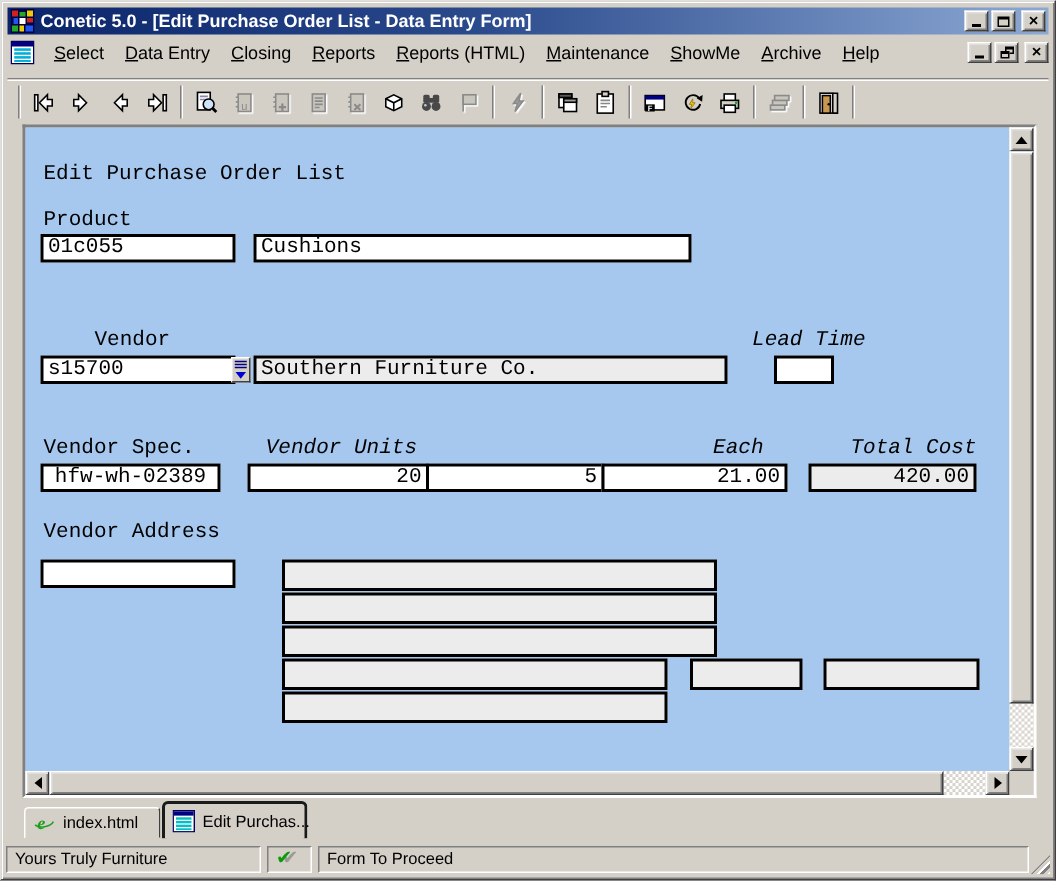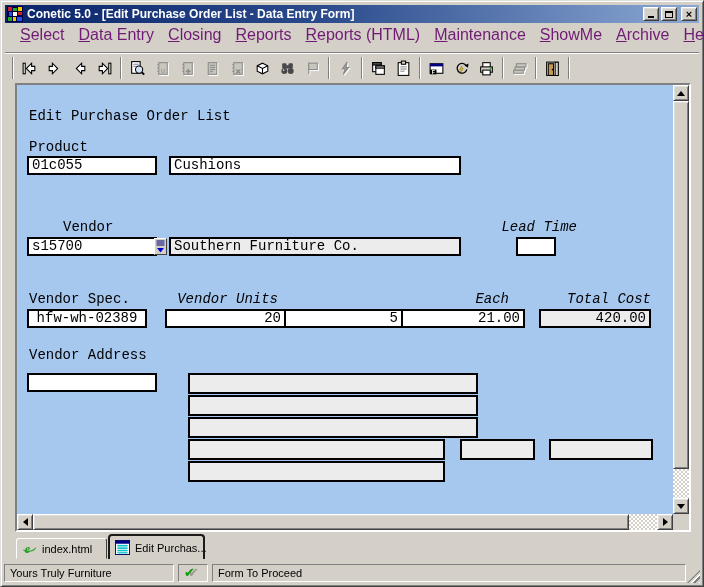--- a/index.html
+++ b/index.html
@@ -28,21 +28,21 @@
   .g-res{ position:relative; width:9px; height:8px; }
   .g-res i{ position:absolute; display:block; width:6px; height:5px; border:1px solid #000; border-top-width:2px; background:#D4D0C8;}
   .g-res i:first-child{ right:0; top:0; }
   .g-res i:last-child{ left:0; bottom:0; }
   .g-x{ font:bold 11px "Liberation Sans",sans-serif; line-height:10px; }
 
   
   .menubar{ position:absolute; left:4px; top:24px; right:4px; height:20px;
     display:flex; align-items:center; }
   .menubar .micon{ width:16px; height:16px; margin:0 6px 0 2px; }
-  .mitem{ font-size:16px; color:#701a75; padding:3px 7px 4px 7px; white-space:nowrap; }
+  .mitem{ font-size:12px; color:#000000; padding:3px 7px 4px 7px; white-space:nowrap; }
   .menuspacer{ flex:1; }
 
   
   .tgroove{ position:absolute; left:4px; right:4px; top:51px; height:2px;
     border-top:1px solid #808080; border-bottom:1px solid #fff; }
   .toolbar{ position:absolute; left:4px; right:4px; top:53px; height:28px;
     display:flex; align-items:center; padding-left:4px; }
   .tsep{ width:2px; height:22px; border-left:1px solid #808080; border-right:1px solid #fff; margin:0 3px; }
   .tbtn{ width:25px; height:24px; background:transparent; border:none; padding:0;
     display:flex; align-items:center; justify-content:center; }
@@ -359,21 +359,21 @@
       <div class="flbl rlbl" style="left:484px; top:134px; width:76px;">Lead Time</div>
       <div class="fld" style="left:10px; top:152px; width:130px;">s15700</div>
       <button class="lookup">
           <svg viewBox="0 0 11 15">
             <line x1="1.5" y1="2" x2="9.5" y2="2" stroke="#000080"></line>
             <line x1="1.5" y1="4" x2="9.5" y2="4" stroke="#000080"></line>
             <line x1="1.5" y1="6" x2="9.5" y2="6" stroke="#000080"></line>
             <polygon points="2,9 9,9 5.5,13.5" fill="#0000d0"></polygon>
           </svg>
         </button>
-      <div class="fld ro" style="left:152px; top:152px; width:292px;">Southern Furniture Co.</div>
+      <div class="fld ro" style="left:152px; top:152px; width:316px;">Southern Furniture Co.</div>
       <div class="fld" style="left:499px; top:152px; width:40px;"></div>
 
       <div class="flbl" style="left:12px; top:206px;">Vendor Spec.</div>
       <div class="flbl rlbl" style="left:149px; top:206px; width:112px;">Vendor Units</div>
       <div class="flbl rlbl" style="left:380px; top:206px; width:112px;">Each</div>
       <div class="flbl rlbl" style="left:522px; top:206px; width:112px;">Total Cost</div>
 
       <div class="fld" style="left:10px; top:224px; width:120px;text-align:center;">hfw-wh-02389</div>
       <div class="fld num" style="left:148px; top:224px; width:121px;">20</div>
       <div class="fld num" style="left:267px; top:224px; width:119px;">5</div>

